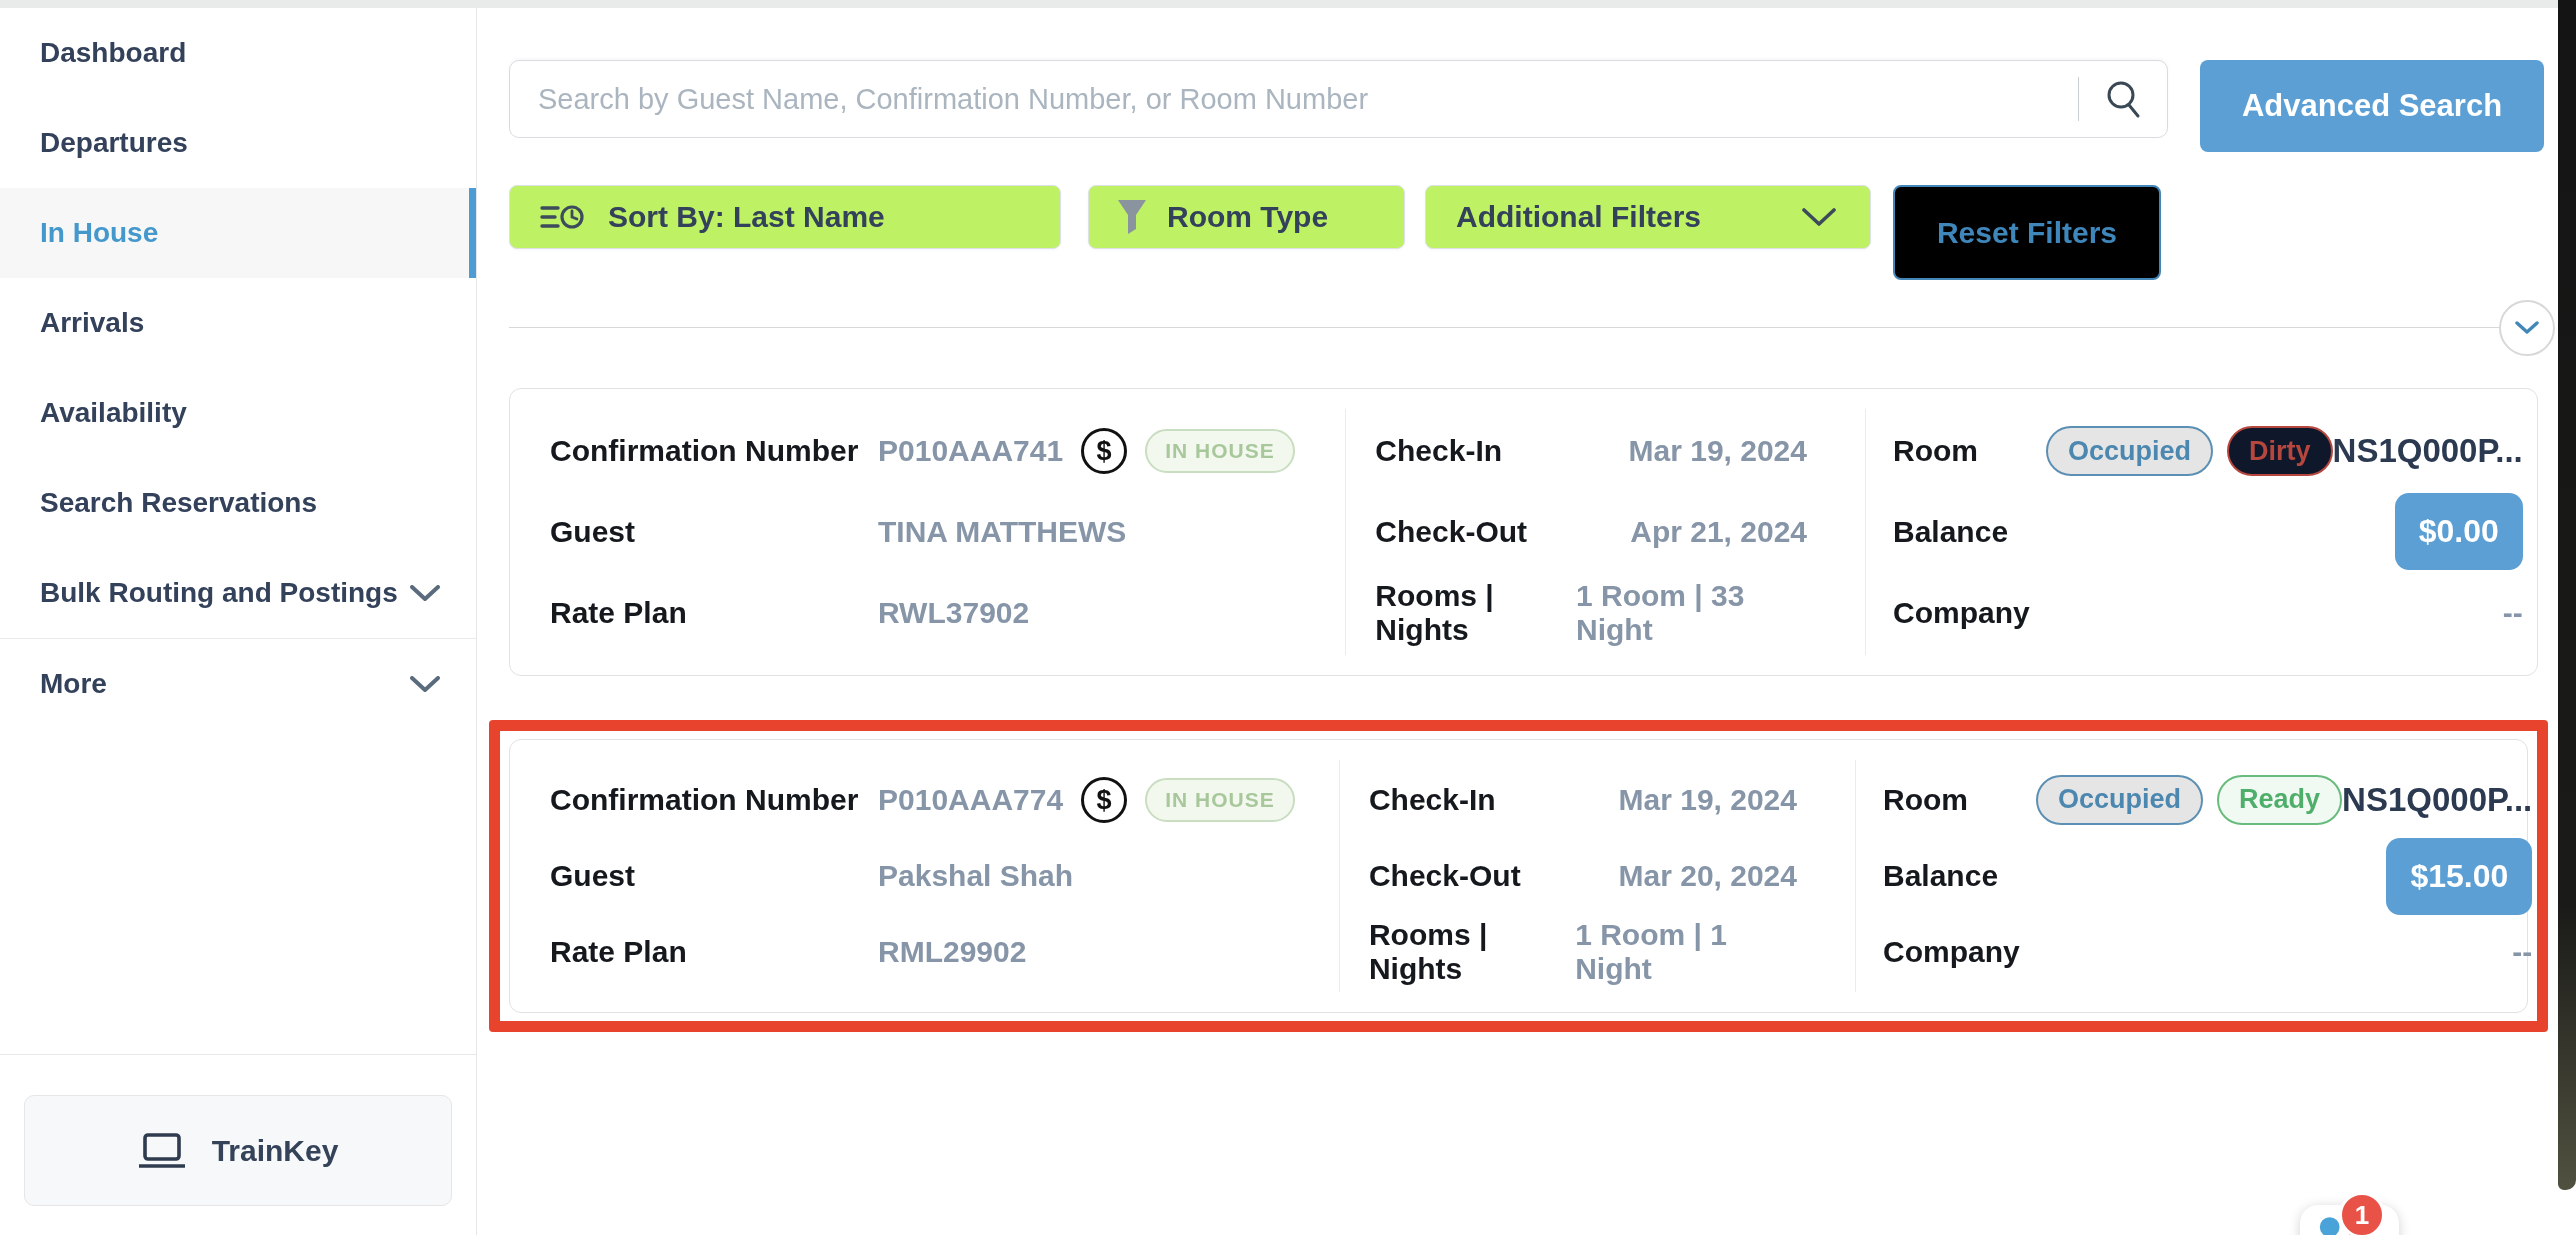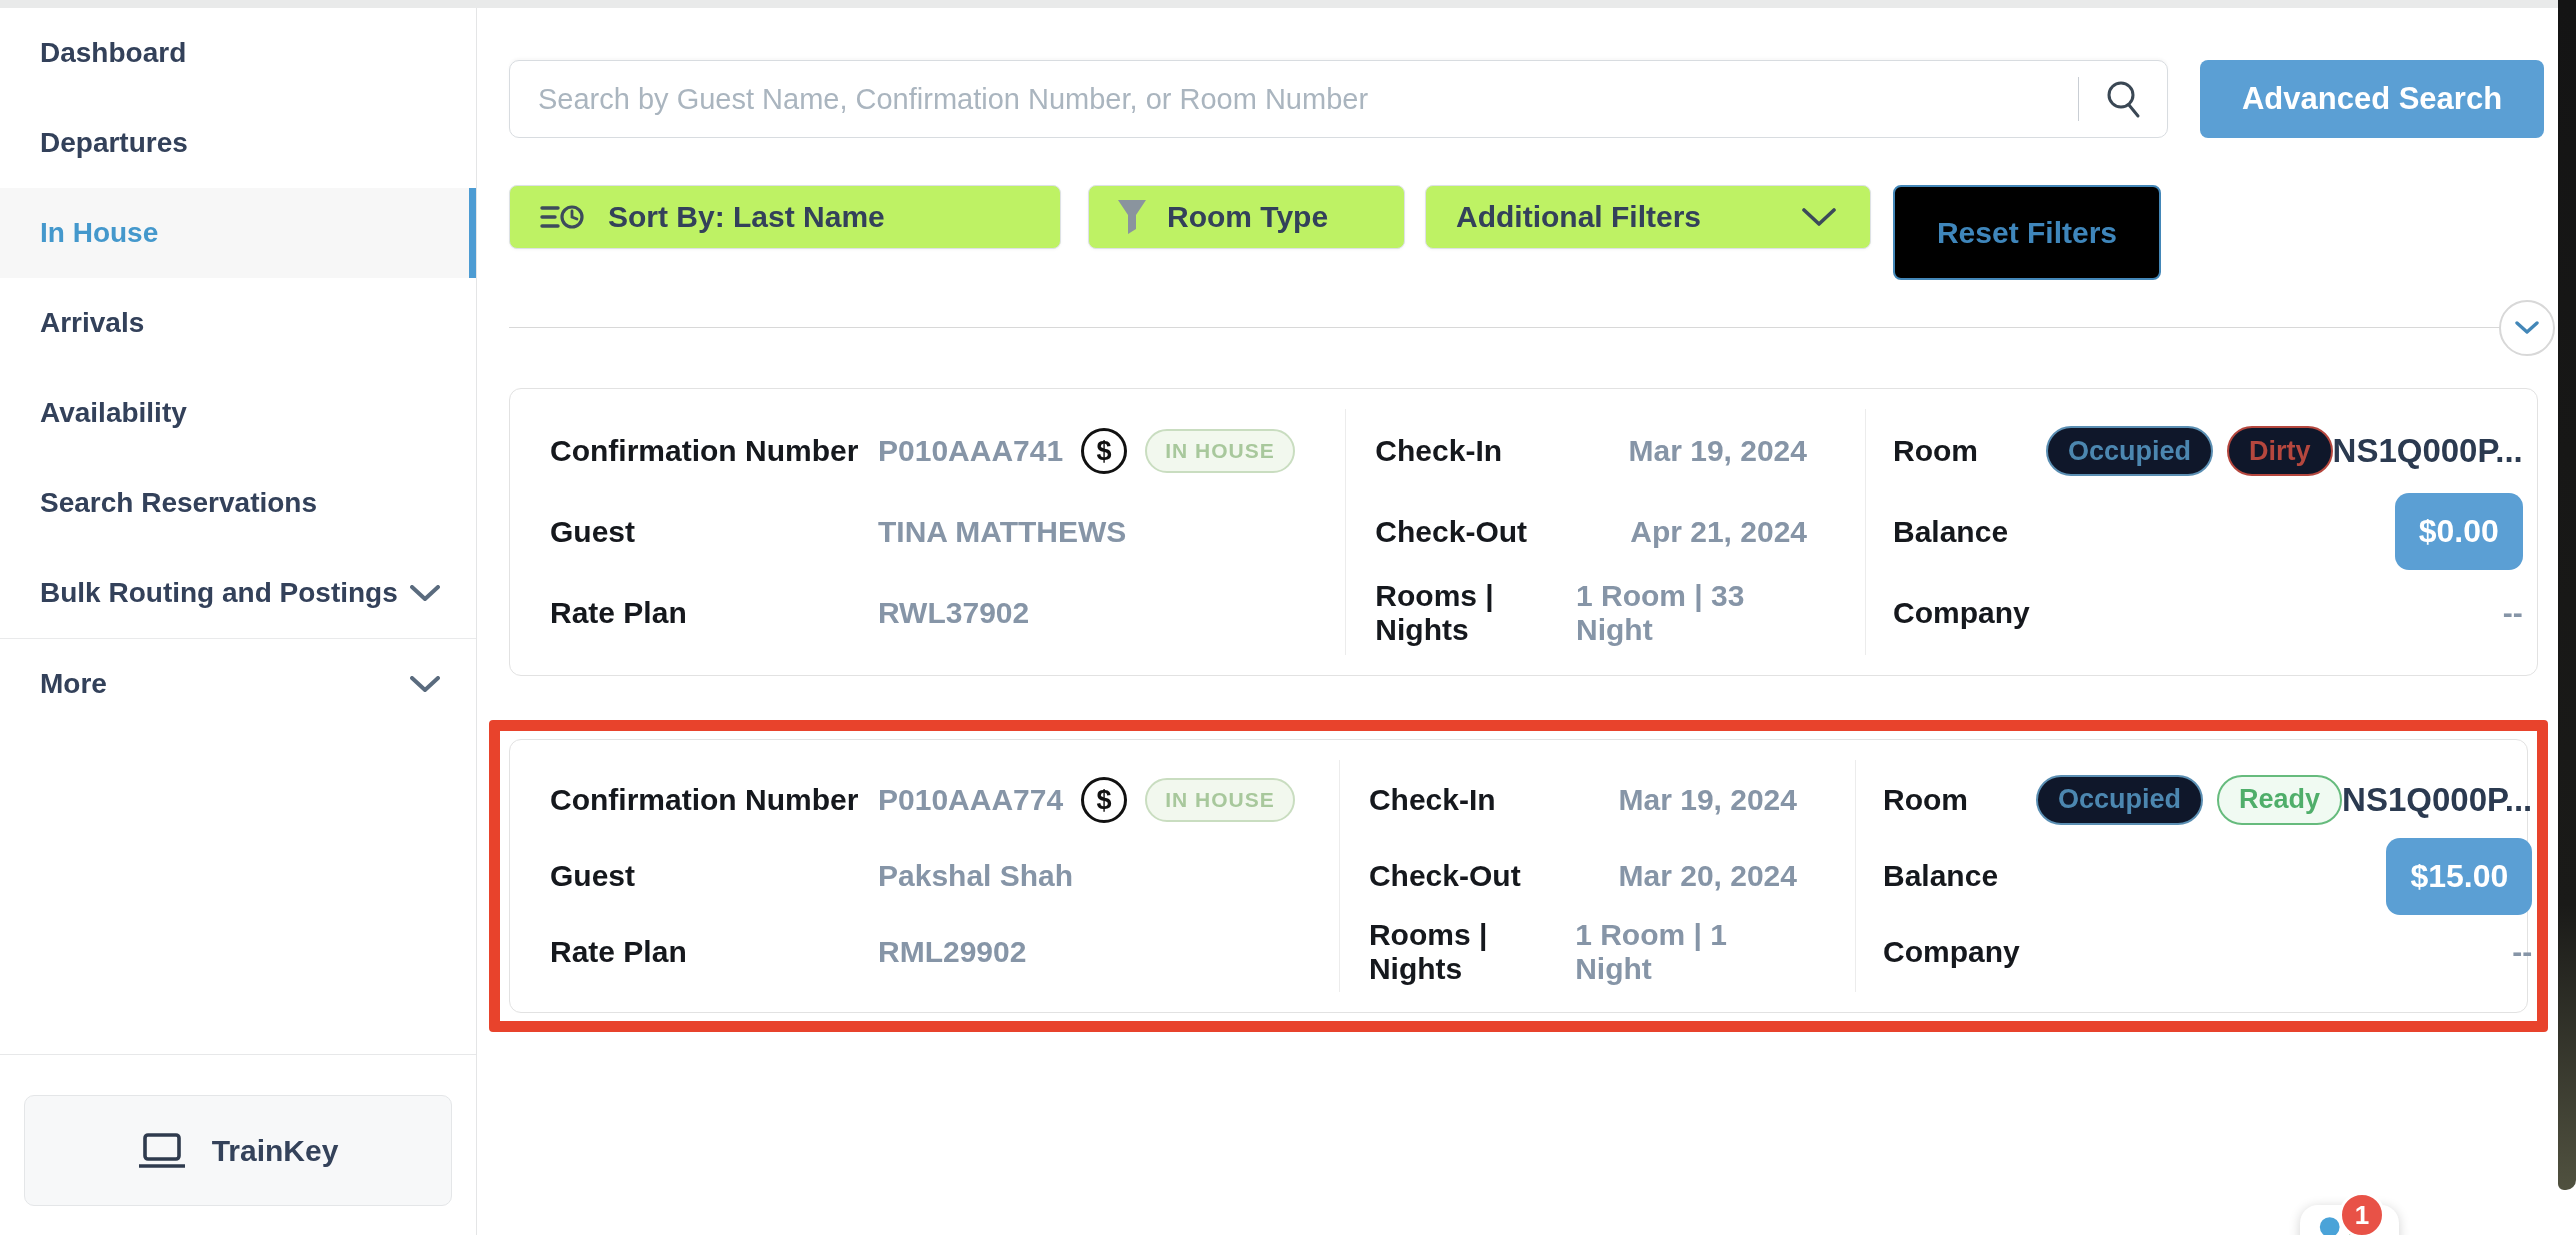--- a/index.html
+++ b/index.html
@@ -42,21 +42,21 @@
     font-size:30px;font-weight:700;color:#34425a;cursor:pointer;}
   
   .search-box{position:absolute;left:509px;top:60px;width:1659px;height:78px;background:#fff;
     border:1px solid #d8dce0;border-radius:10px;display:flex;align-items:center;
     box-shadow:0 -2px 3px rgba(0,0,0,0.03);}
   .search-box input{flex:1;height:100%;border:none;outline:none;background:transparent;
     padding:0 20px 0 28px;font-family:"Liberation Sans",sans-serif;font-size:29px;color:#3a4655;}
   .search-box input::placeholder{color:#aab5bf;}
   .search-sep{width:1px;height:44px;background:#c9ced4;margin-right:24px;flex:none;}
   .search-icon-btn{width:64px;height:100%;display:flex;align-items:center;flex:none;cursor:pointer;}
-  .advanced-btn{position:absolute;left:2200px;top:60px;width:344px;height:78px;
+  .advanced-btn{position:absolute;left:2200px;top:60px;width:344px;height:92px;
     background:var(--accent);border:none;border-radius:8px;color:#fff;font-size:31px;font-weight:600;
     font-family:"Liberation Sans",sans-serif;cursor:pointer;}
   
   .filter-box{position:absolute;top:185px;height:64px;background:#bef264;border:1px solid #dde1e5;
     border-radius:8px;display:flex;align-items:center;font-size:30px;font-weight:600;color:#33415a;
     box-shadow:0 1px 3px rgba(0,0,0,0.04);cursor:pointer;}
   .fb-sort{left:509px;width:552px;padding:0 30px;gap:22px;}
   .fb-room{left:1088px;width:317px;padding:0 28px;gap:20px;}
   .fb-add{left:1425px;width:446px;padding:0 30px;}
   .fb-add .nav-chevron{margin-right:4px;}
@@ -85,21 +85,21 @@
   .col-a .lbl{flex:0 0 328px;}
   .col-b .row{justify-content:space-between;}
   .conf-wrap{display:flex;align-items:center;gap:18px;}
   .dollar-icon{width:46px;height:46px;border:3px solid #111;border-radius:50%;display:flex;
     align-items:center;justify-content:center;font-size:27px;font-weight:700;color:#111;flex:none;cursor:pointer;}
   .inhouse-badge{height:44px;padding:0 18px;border:2px solid #c9ddc0;border-radius:24px;
     background:#f2f8ee;color:var(--in_house);font-size:21px;font-weight:700;letter-spacing:1px;
     display:flex;align-items:center;flex:none;}
   .pill{height:50px;padding:0 20px;border-radius:26px;font-size:27px;font-weight:600;
     display:flex;align-items:center;flex:none;}
-  .pill-occupied{border:2px solid #5b8fb3;color:var(--occupied);background:#0f172a;}
+  .pill-occupied{border:2px solid #5b8fb3;color:var(--occupied);background:#e5e5e5;}
   .pill-dirty{border:2px solid #b5473e;color:var(--dirty);background:#0f172a;}
   .pill-ready{border:2px solid #66bb7d;color:var(--ready);background:#f0faf2;}
   .room-row .lbl{flex:0 0 117px;}
   .pills{display:flex;gap:14px;margin-left:36px;}
   .room-num{margin-left:auto;font-size:33px;font-weight:700;color:#2b3a50;}
   .balance-btn{margin-left:auto;background:var(--accent);border:none;border-radius:14px;
     color:#fff;font-size:32px;font-weight:600;padding:20px 24px;font-family:"Liberation Sans",sans-serif;cursor:pointer;}
   .dash-val{margin-left:auto;}
   
   .app-tile{position:absolute;left:2300px;top:1205px;width:99px;height:60px;background:#fff;

